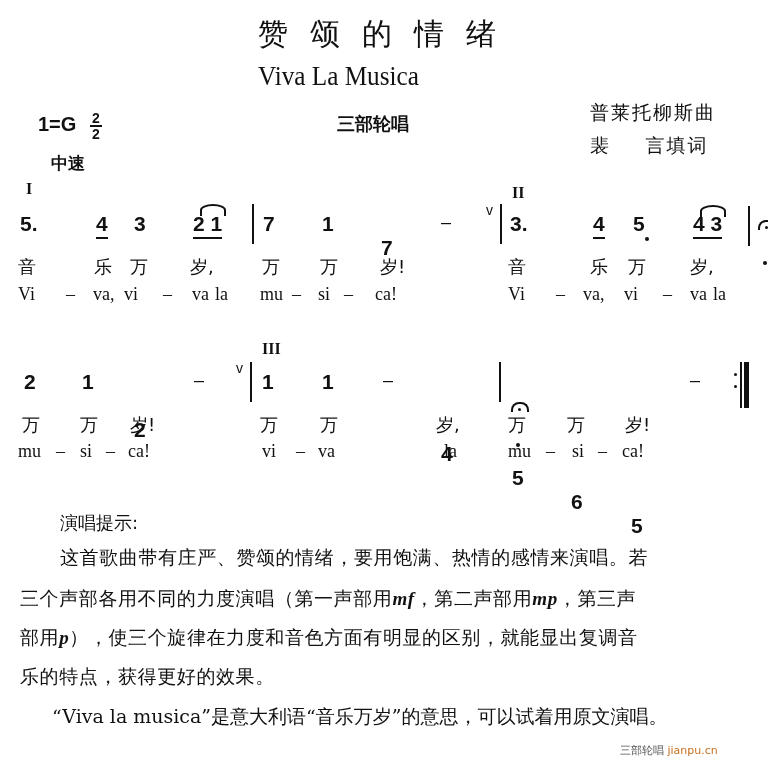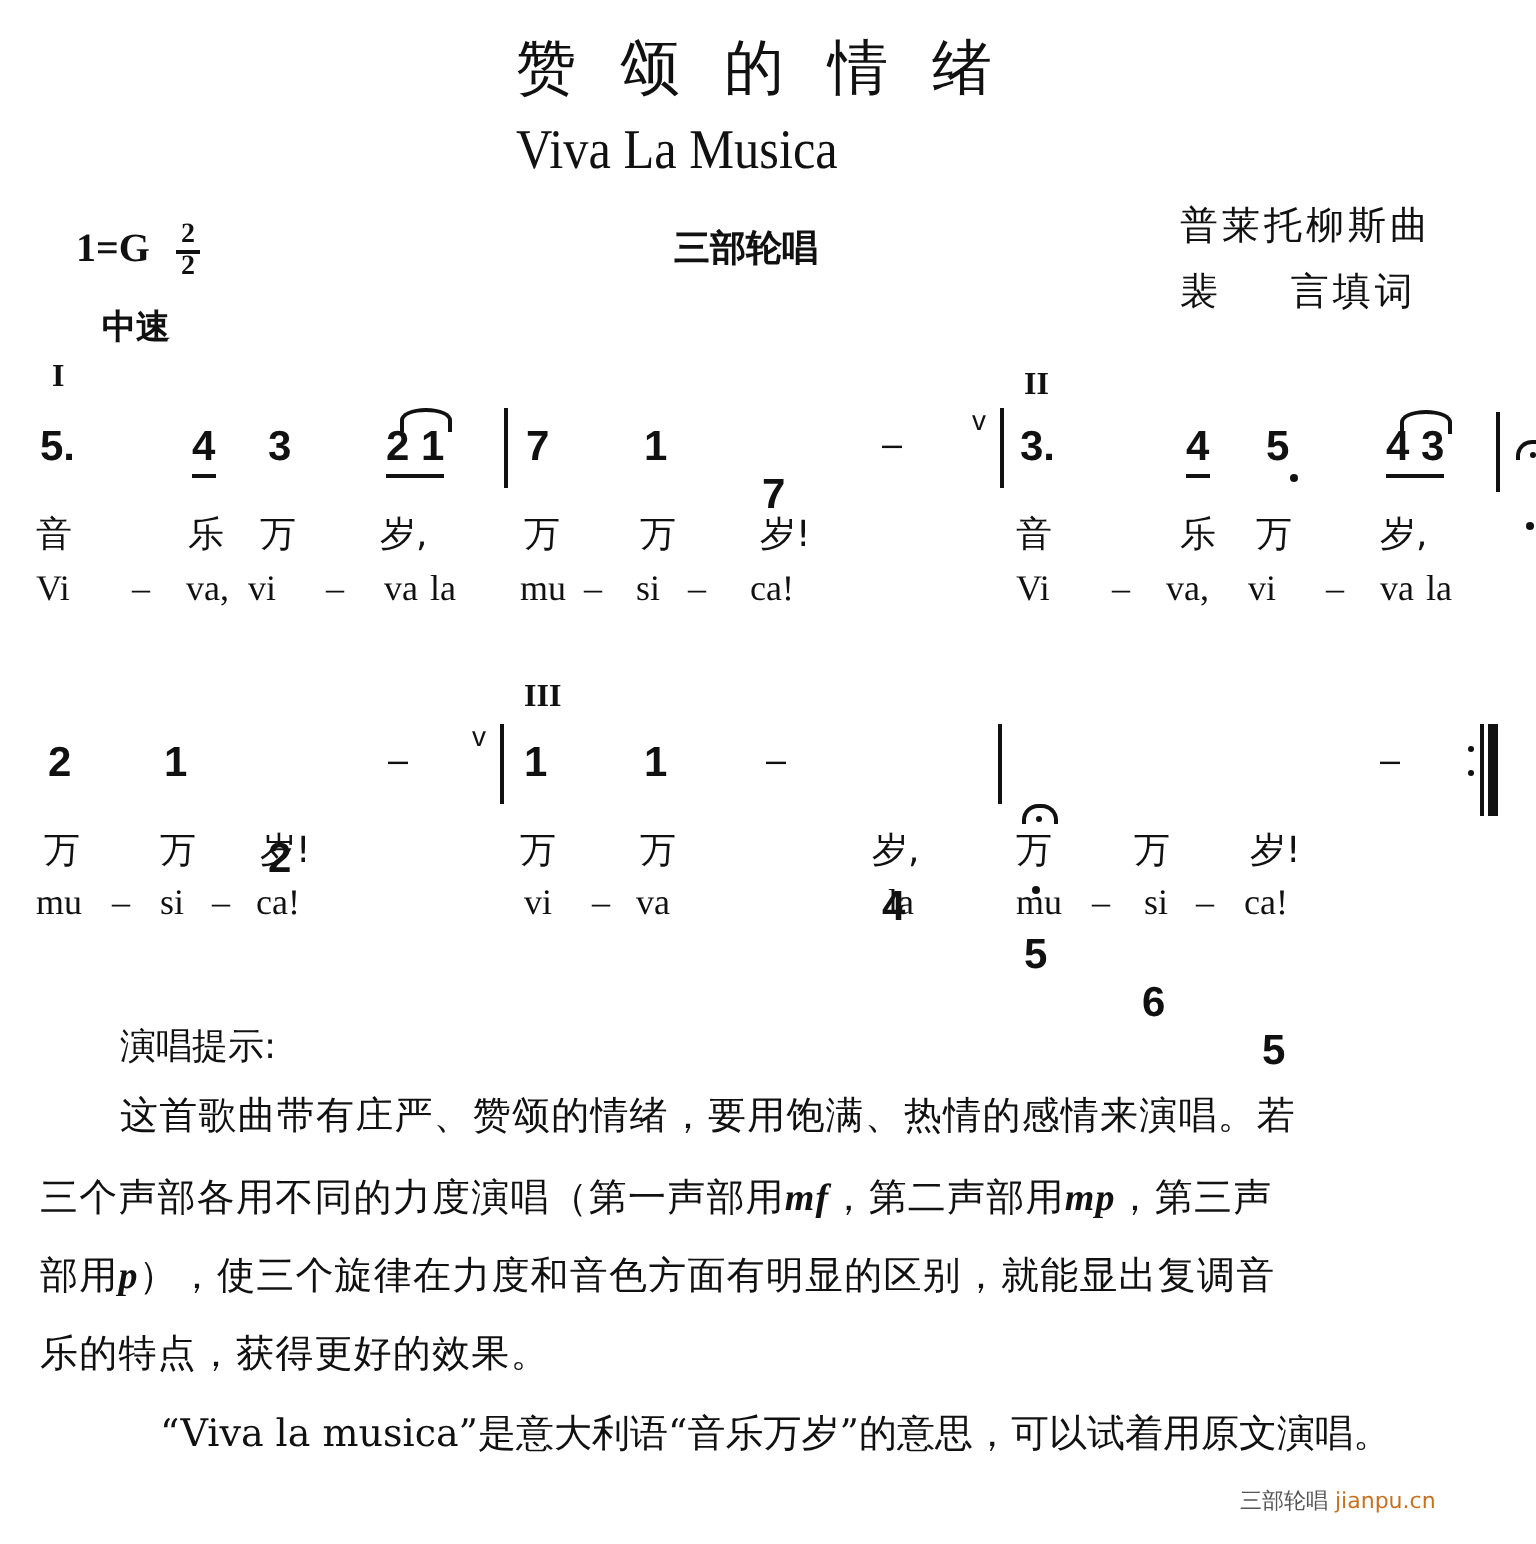--- a/index.html
+++ b/index.html
@@ -3,21 +3,21 @@
 <meta charset="utf-8">
 <style>
   html,body{margin:0;padding:0;background:#ffffff;}
   body{width:768px;height:772px;position:relative;overflow:hidden;color:#111;
        font-family:"DejaVu Serif","Liberation Serif",serif;}
   .abs{position:absolute;white-space:nowrap;}
   .title-cn{font-size:30px;letter-spacing:22px;left:258px;top:14px;font-weight:normal;}
   .title-en{font-family:"Liberation Serif",serif;font-size:28px;left:258px;top:60px;transform:scaleX(0.9);transform-origin:left;}
   .subtitle{font-size:18px;left:337px;top:112px;font-weight:bold;font-family:Liberation Mono, monospace;}
   .credit{font-size:19px;left:590px;letter-spacing:2px;}
-  .key{font-family:Liberation Serif, serif;font-size:20px;left:38px;top:112px;}
+  .key{font-family:Liberation Sans, sans-serif;font-size:20px;left:38px;top:112px;}
   .key b{font-weight:bold;}
   .frac{display:inline-block;vertical-align:middle;text-align:center;font-weight:bold;font-size:14px;line-height:12px;margin-left:8px;}
   .frac span{display:block;}
   .frac .bar{border-top:2px solid #111;width:12px;margin:1px auto;}
   .tempo{font-family:"DejaVu Sans",sans-serif;font-weight:bold;font-size:17px;left:38px;top:152px;margin-left:13px;}
   .roman{font-family:"Liberation Serif",serif;font-weight:bold;font-size:16px;}
   .note{font-family:"Liberation Sans",sans-serif;font-weight:bold;font-size:21px;}
   .dash{font-family:"Liberation Sans",sans-serif;font-size:18px;}
   .ul{border-bottom:2px solid #111;padding-bottom:1px;}
   .dotb{position:relative;}
@@ -164,18 +164,18 @@
 
 <div class="abs hint-title">演唱提示:</div>
 <div class="abs para" style="left:60px;top:545px;">这首歌曲带有庄严、赞颂的情绪，要用饱满、热情的感情来演唱。若</div>
 <div class="abs para" style="top:586px;">
   <span>三个声部各用不同的力度演唱（第一声部用</span><span class="dyn">mf</span><span>，第二声部用</span><span class="dyn">mp</span><span>，第三声</span>
 </div>
 <div class="abs para" style="top:625px;">
   <span>部用</span><span class="dyn">p</span><span>），使三个旋律在力度和音色方面有明显的区别，就能显出复调音</span>
 </div>
 <div class="abs para" style="top:664px;">乐的特点，获得更好的效果。</div>
-<div class="abs para" style="left:52px;top:704px;letter-spacing:0;margin-left:28px;">“Viva la musica”是意大利语“音乐万岁”的意思，可以试着用原文演唱。</div>
+<div class="abs para" style="left:52px;top:704px;letter-spacing:0;">“Viva la musica”是意大利语“音乐万岁”的意思，可以试着用原文演唱。</div>
 
 <div class="abs watermark">
   <span>三部轮唱</span>
   <span class="site">jianpu.cn</span>
 </div>
 
 </body></html>

